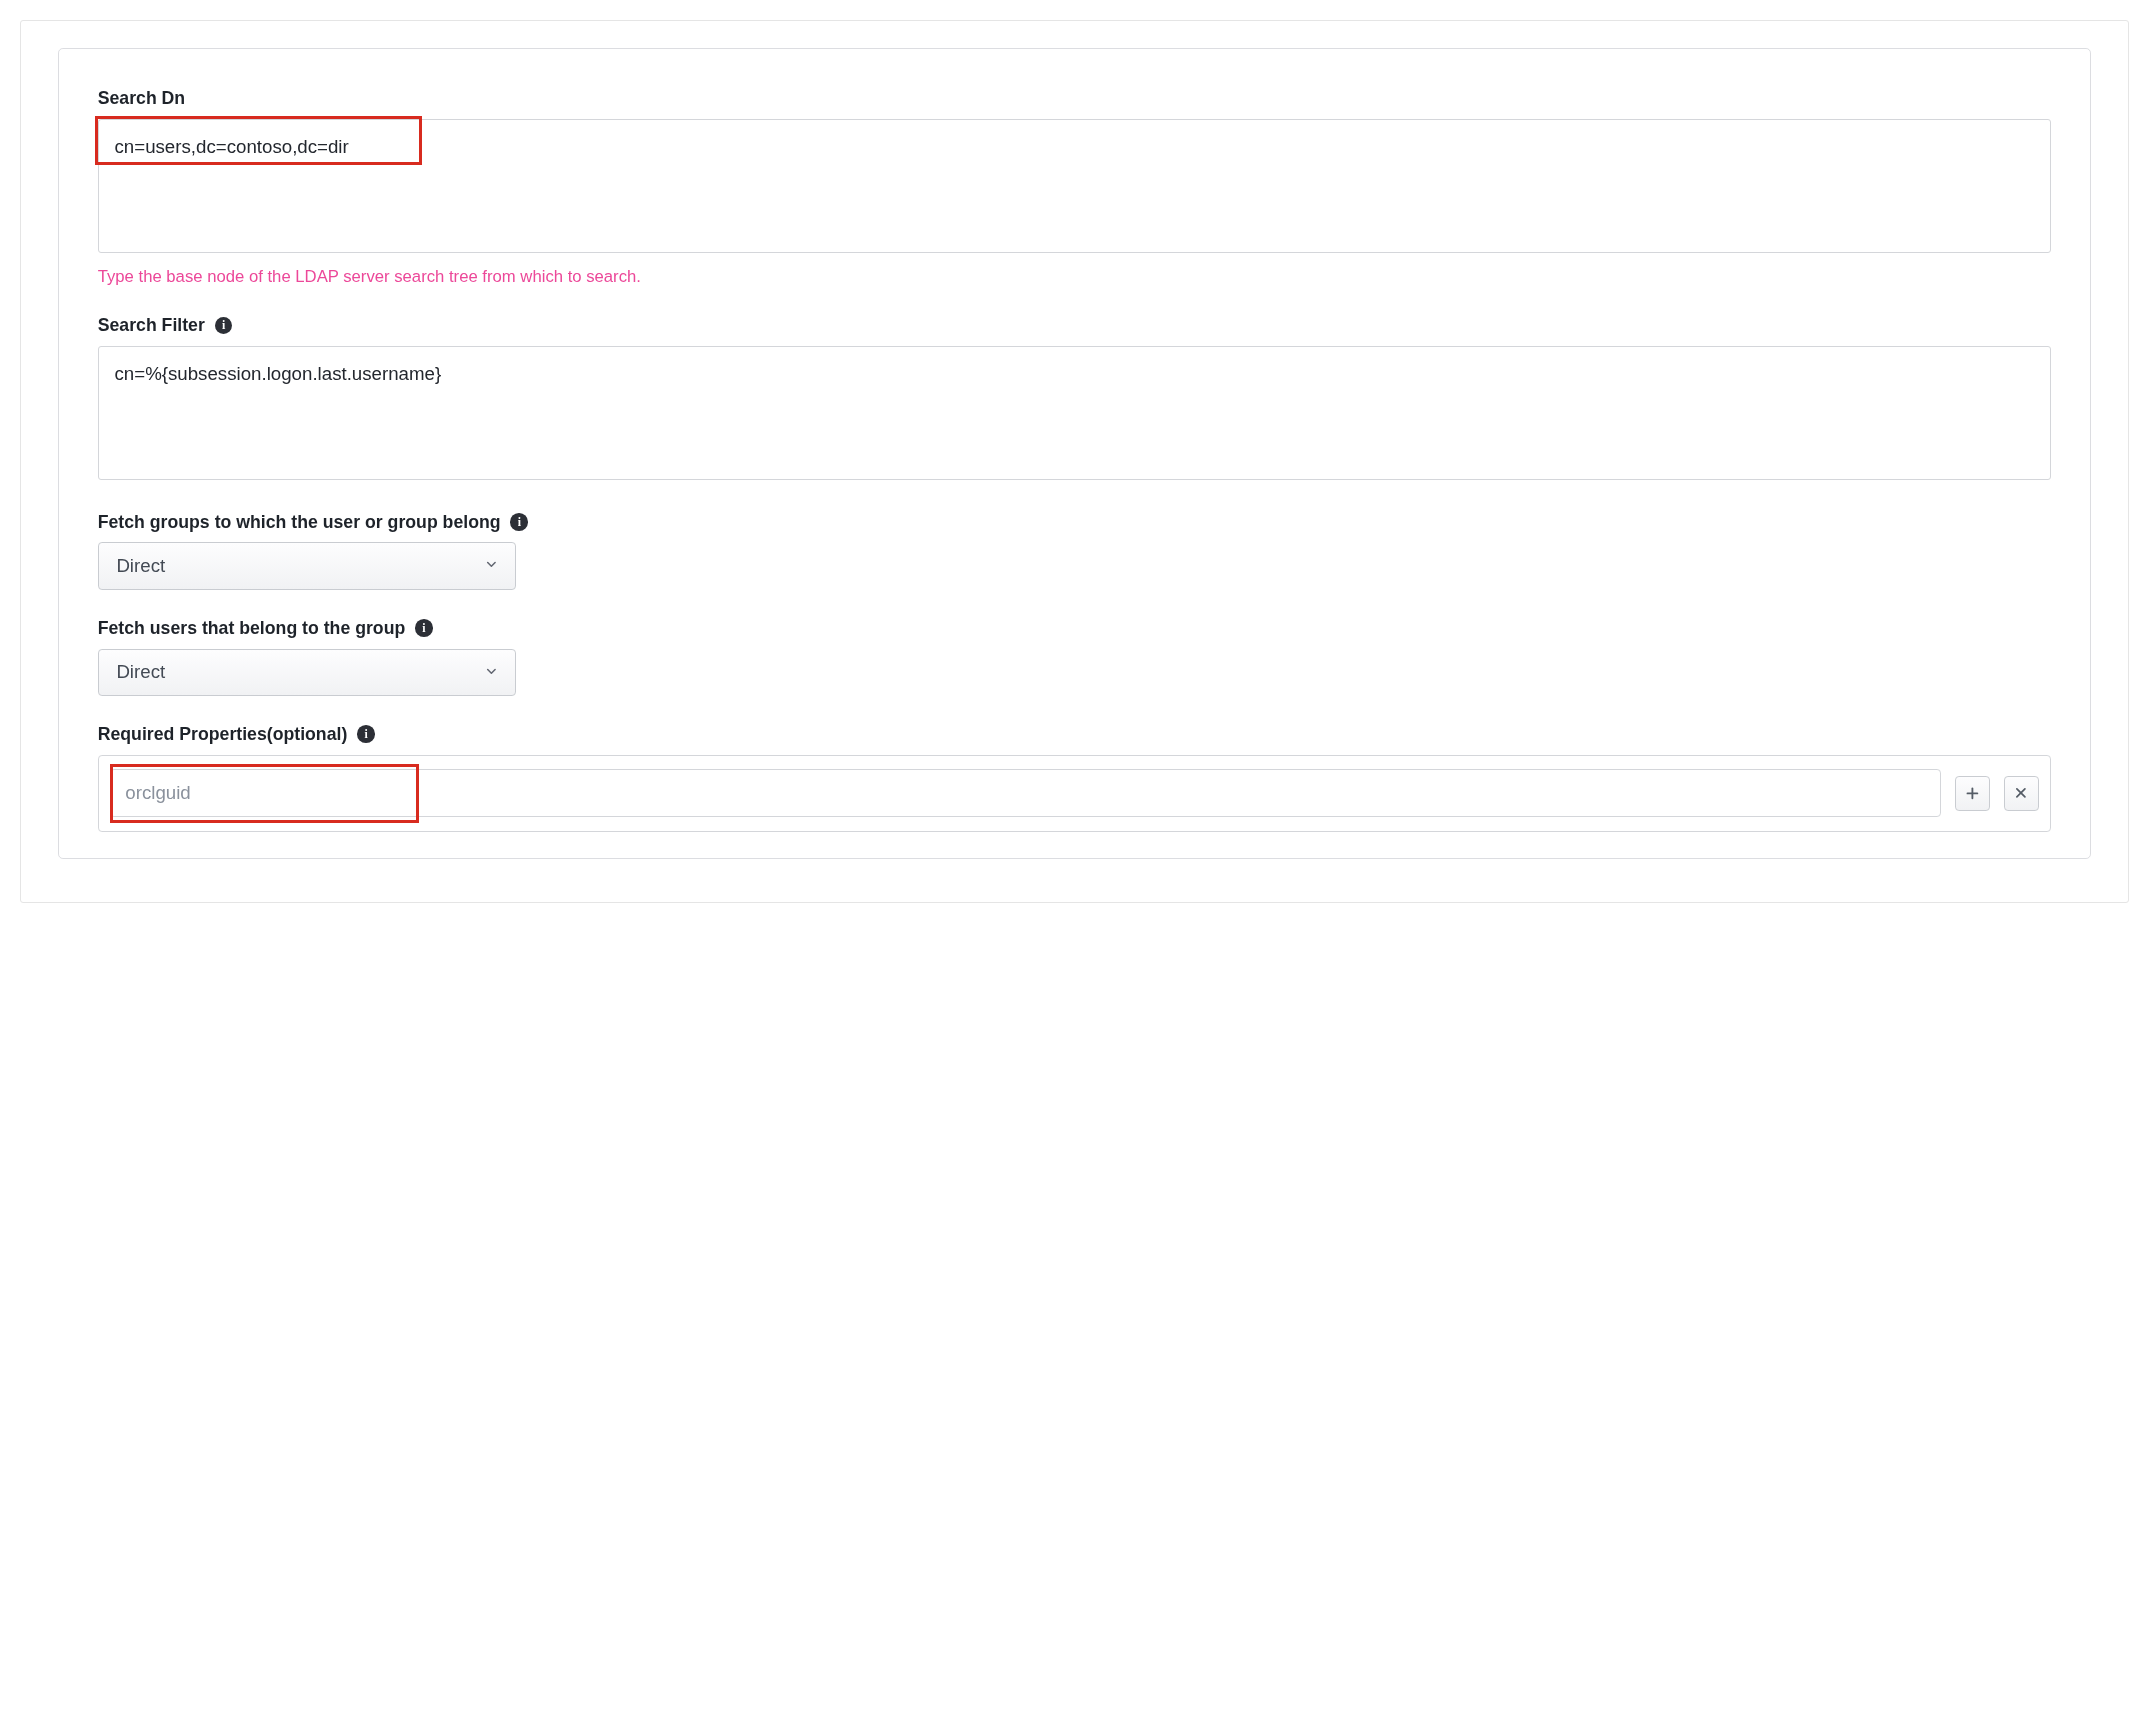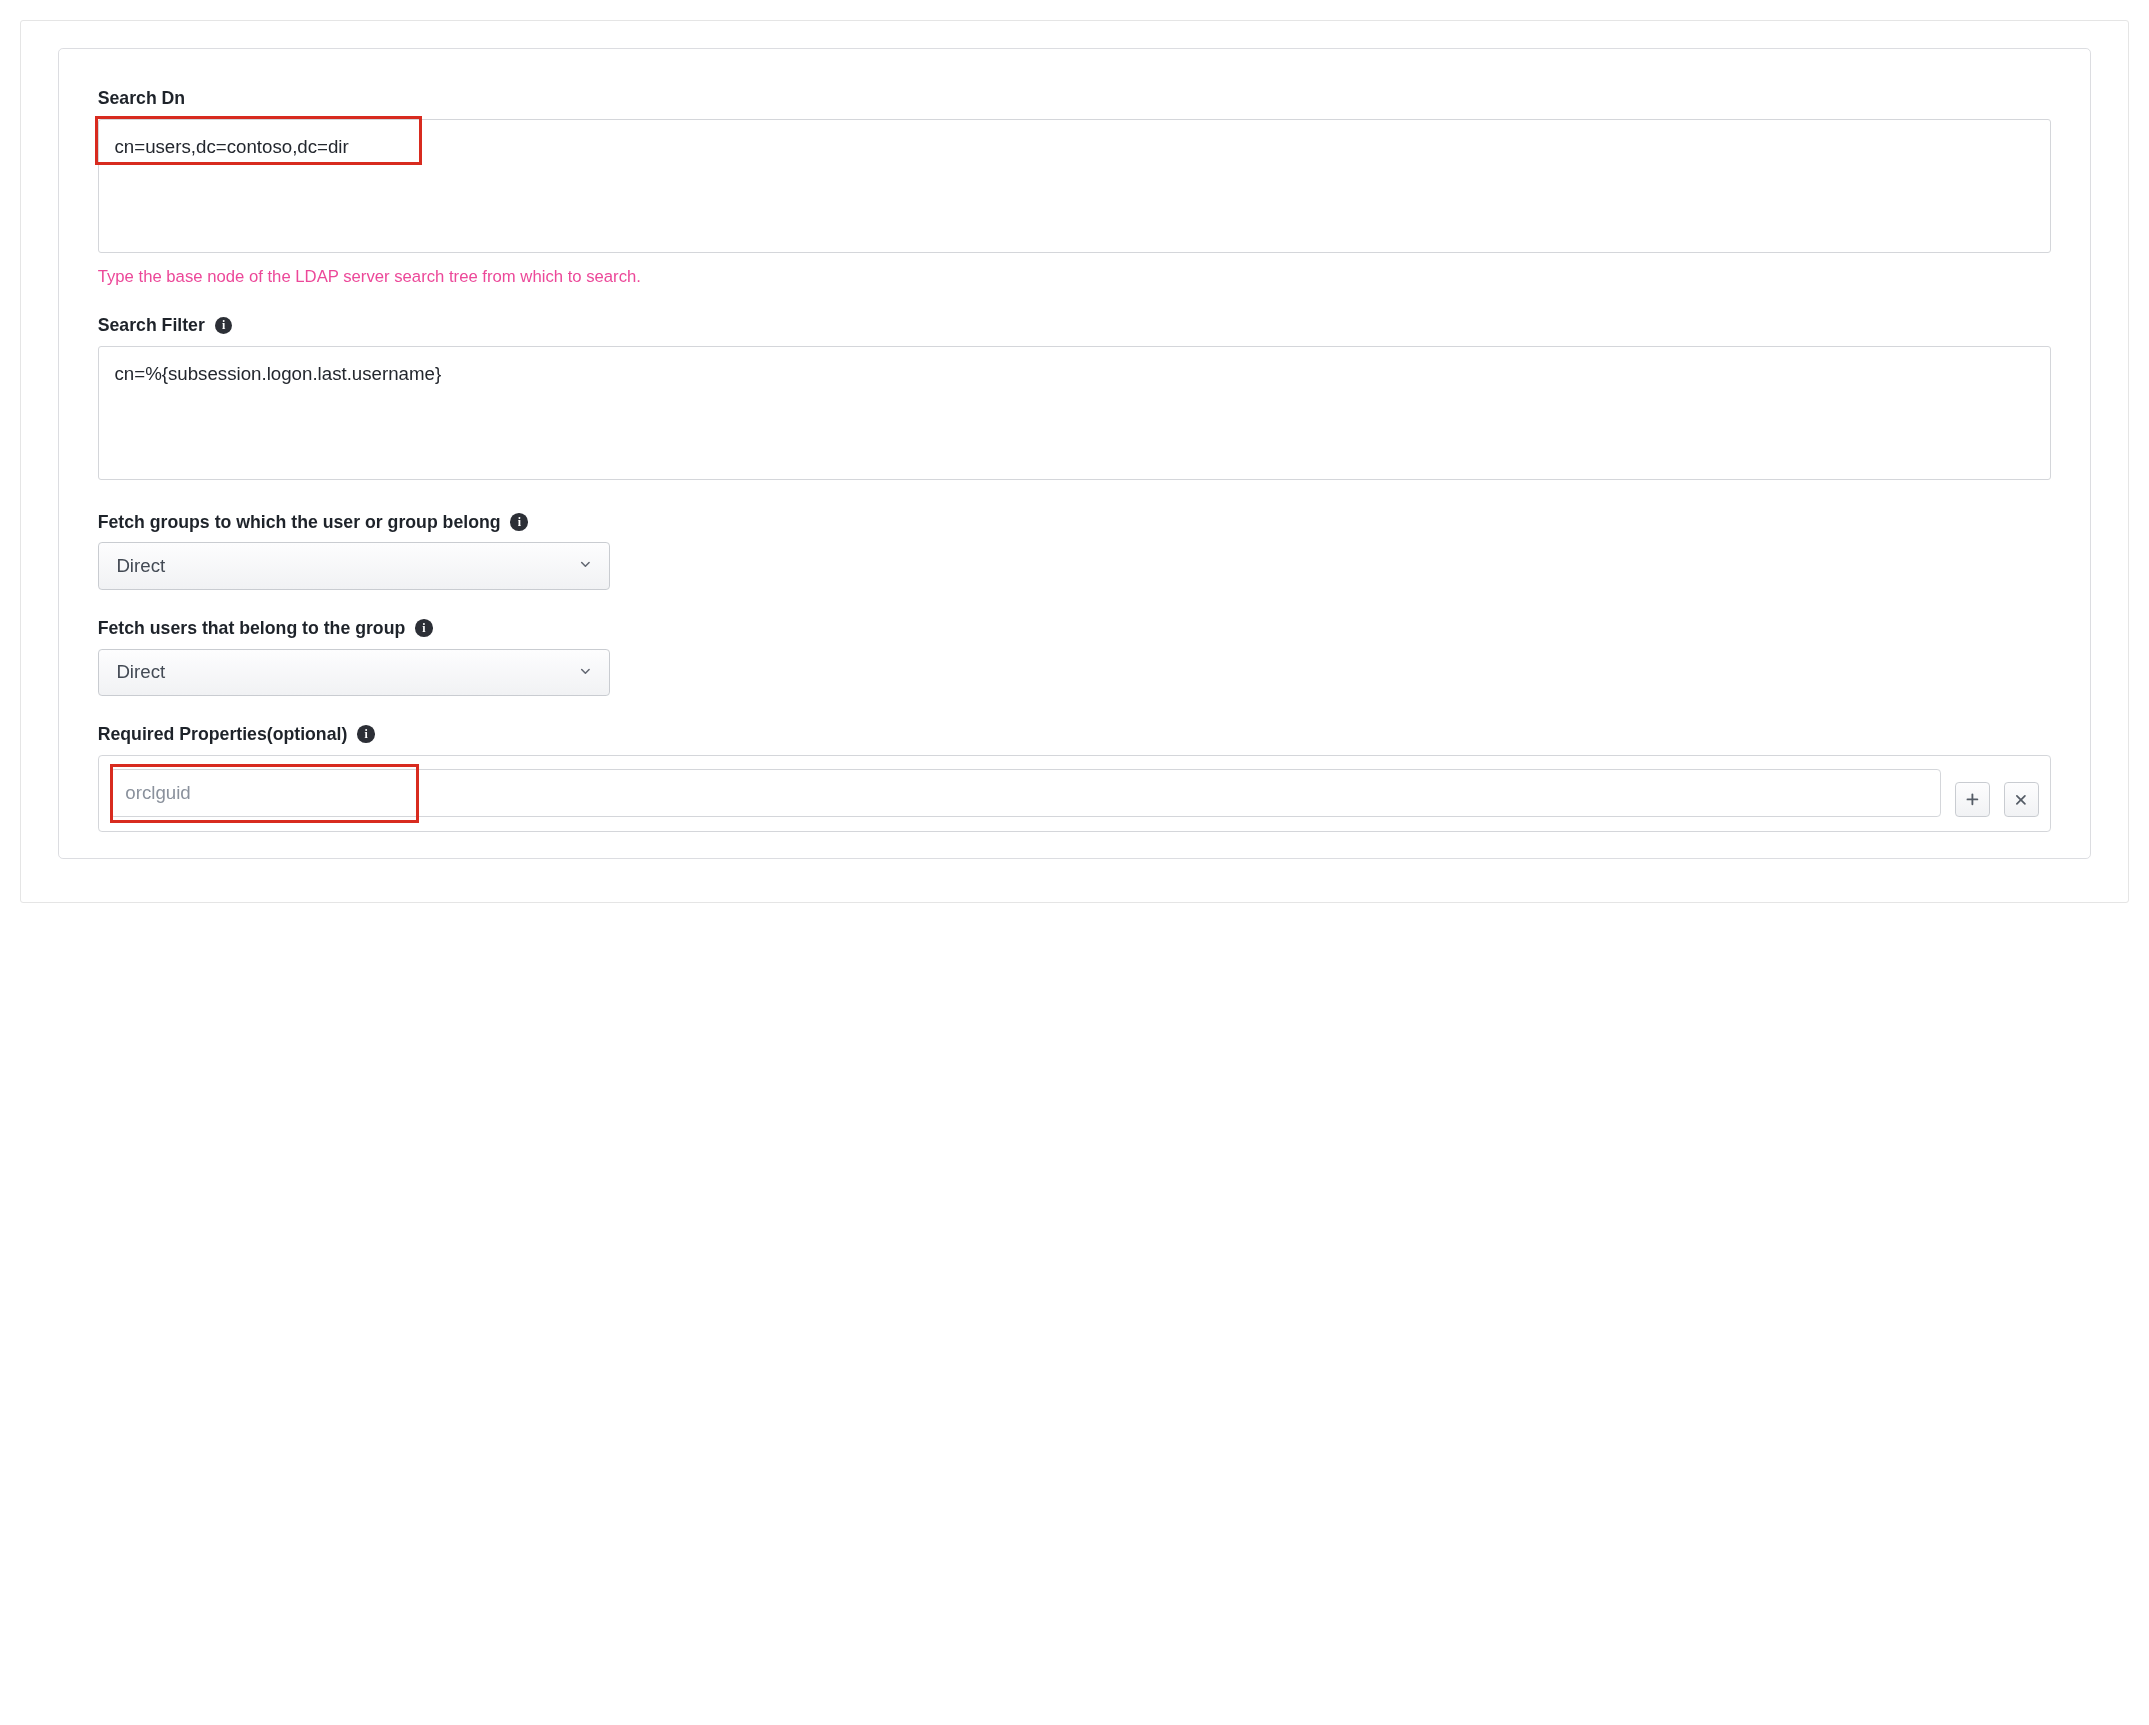--- a/index.html
+++ b/index.html
@@ -70,21 +70,21 @@
     font-family: inherit;
     line-height: 1.4;
     min-height: 128px;
   }
   .help {
     font-size: 16.7px;
     color: #ec4899;
     margin-top: 9.9px;
   }
   .select {
-    width: 512px;
+    width: 418px;
     max-width: 100%;
     border: 1px solid #c9ccd1;
     border-radius: 3.9px;
     padding: 11.8px 39px 11.8px 17.7px;
     font-size: 18.7px;
     color: #434a54;
     background: linear-gradient(#fdfdfe, #f1f2f4);
     position: relative;
     display: flex;
     align-items: center;
@@ -95,21 +95,21 @@
     right: 15.8px;
     top: 50%;
     transform: translateY(-50%);
   }
   .chev svg { width: 14.8px; height: 14.8px; }
   .attr-row {
     border: 1px solid #d4d6da;
     border-radius: 3.9px;
     padding: 13.8px 11.8px;
     display: flex;
-    align-items: flex-end;
+    align-items: center;
     gap: 13.8px;
   }
   .attr-input {
     flex: 1;
     border: 1px solid #d4d6da;
     border-radius: 3.9px;
     padding: 11.8px 13.8px;
     font-size: 18.7px;
     font-family: inherit;
     color: #23272e;

